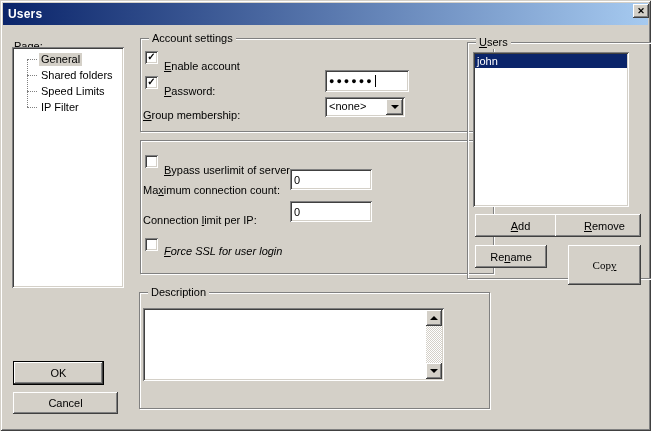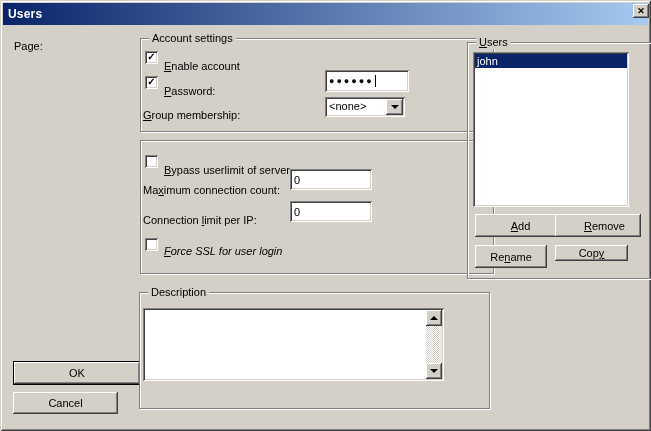--- a/index.html
+++ b/index.html
@@ -60,21 +60,21 @@
   .caret { display:inline-block; width:1px; height:12px; background:#000; margin-left:1px; }
   .pw-text { font-size:9px; letter-spacing:2px; font-weight:bold; }
   
   .page-label { left:14px; top:32px; }
   .page-list { position:absolute; left:12px; top:47px; width:112px; height:241px; padding-top:4px; box-sizing:border-box; }
   .tree-vline { position:absolute; left:15px; top:12px; height:48px; border-left:1px dotted #808080; }
   .tree-row { position:relative; height:16px; display:flex; align-items:center; }
   .tree-row::before { content:""; position:absolute; left:15px; top:8px; width:10px; border-top:1px dotted #808080; }
   .tree-label { margin-left:27px; padding:0 2px; line-height:13px; }
   .tree-label.selected { background:#d4d0c8; }
-  .ok-btn { left:13px; top:361px; width:128px; height:24px; box-sizing:border-box; }
+  .ok-btn { left:13px; top:361px; width:91px; height:24px; box-sizing:border-box; }
   .cancel-btn { left:13px; top:392px; width:105px; height:22px; }
   
   .group-account { left:140px; top:38px; width:316px; height:92px; }
   .cb-enable { left:145px; top:51px; }
   .lbl-enable { left:164px; top:52px; }
   .cb-password { left:145px; top:76px; }
   .lbl-password { left:164px; top:77px; }
   .password-field { left:325px; top:70px; width:80px; height:22px; }
   .lbl-groupmem { left:143px; top:101px; }
   .combo { position:absolute; left:325px; top:97px; width:80px; height:20px; }
@@ -105,35 +105,50 @@
   .sb-down { bottom:0; }
   .desc-hint { left:143px; top:388px; }
   
   .group-users { left:467px; top:42px; width:177px; height:235px; }
   .users-list { position:absolute; left:473px; top:52px; width:156px; height:155px; padding:2px; box-sizing:border-box; }
   .user-row { height:14px; line-height:14px; padding-left:2px; }
   .user-row.selected { background:#0a246a; color:#fff; }
   .add-btn { left:475px; top:214px; width:91px; height:23px; }
   .remove-btn { left:555px; top:214px; width:73px; height:23px;padding-left:13px; }
   .rename-btn { left:475px; top:245px; width:72px; height:23px; }
-  .copy-btn { left:555px; top:245px; width:73px; height:16px; }
+  .copy-btn { left:568px; top:245px; width:73px; height:40px;font-family:Liberation Serif, serif; }
 </style>
 </head>
 <body>
 
 <div class="window">
 
   <div class="titlebar">
     <span class="title-text">Users</span>
   </div>
   <div class="close-btn">
       <span>✕</span>
     </div>
 
   <span class="label page-label">Page:</span>
+  <div class="page-list sunken">
+    <div class="tree-vline"></div>
+    <div class="tree-row">
+        <span class="tree-label selected">General</span>
+      </div>
+    <div class="tree-row">
+        <span class="tree-label">Shared folders</span>
+      </div>
+    <div class="tree-row">
+        <span class="tree-label">Speed Limits</span>
+      </div>
+    <div class="tree-row">
+        <span class="tree-label">IP Filter</span>
+      </div>
+  </div>
   <div class="btn default ok-btn">
       <span>OK</span>
     </div>
   <div class="btn cancel-btn">
       <span>Cancel</span>
     </div>
 
   <div class="group group-account">
     <span class="group-title">Account settings</span>
   </div>

